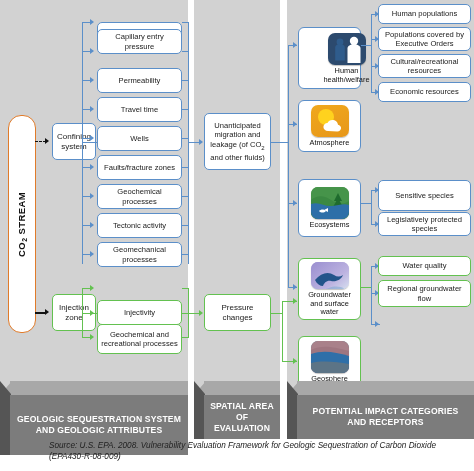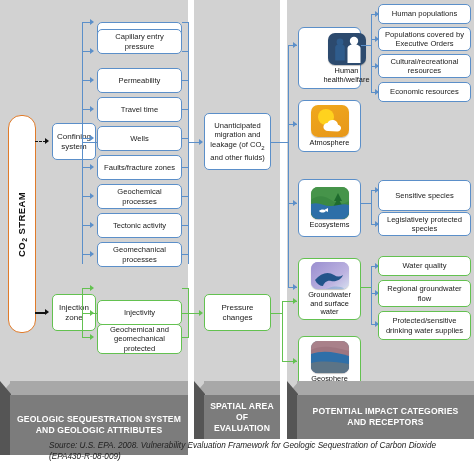--- a/index.html
+++ b/index.html
@@ -188,21 +188,21 @@
   <div class="ln h g" style="left:182px;top:288px;width:7px;"></div>
 
   <div class="box attr g" style="top:300px;">
       <span>Injectivity</span>
     </div>
   <div class="ln h g" style="left:82px;top:312.5px;width:9px;"></div>
   <div class="arw g" style="left:90px;top:309.7px;"></div>
   <div class="ln h g" style="left:182px;top:312.5px;width:7px;"></div>
 
   <div class="box attr g" style="top:324px;height:30px;">
-      <span>Geochemical and geomechanical protected</span>
+      <span>Geochemical and recreational processes</span>
     </div>
   <div class="ln h g" style="left:82px;top:337px;width:9px;"></div>
   <div class="arw g" style="left:90px;top:334.2px;"></div>
   <div class="ln h g" style="left:182px;top:337px;width:7px;"></div>
 
   <div class="arw" style="left:199px;top:138.5px;"></div>
   <div class="box" style="left:204px;top:113px;width:67px;height:57px;flex-direction:column;">
     <span>Unanticipated</span>
     <span>migration and</span>
     <span><span>leakage (of CO</span><sub style="font-size:6px">2</sub></span>
@@ -332,23 +332,20 @@
   <div class="arw" style="left:375px;top:290.2px;"></div>
   <div class="ln h" style="left:371px;top:324px;width:9px;"></div>
   <div class="arw" style="left:375px;top:321.2px;"></div>
 
   <div class="box leaf g" style="top:256px;height:20px;">
       <span>Water quality</span>
     </div>
   <div class="box leaf g" style="top:280px;height:27px;">
       <span>Regional groundwater flow</span>
     </div>
-  <div class="box leaf g" style="top:311px;height:29px;">
-      <span>Protected/sensitive drinking water supplies</span>
-    </div>
 
   <div class="cat g" style="top:336px;height:52px;">
     <div class="ico i-geo">
       <svg viewBox="0 0 38 32" width="38" height="32" aria-hidden="true">
         <rect width="38" height="32" fill="#A9818A"></rect>
         <path d="M0 9c10-5 20-4 38 1v22H0z" fill="#9F7680"></path>
         <path d="M0 13c12-4 24-2 38 2v17H0z" fill="#2F6FA8"></path>
         <path d="M0 22c12-3 26-1 38 1v9H0z" fill="#5C7486"></path>
       </svg>
     </div>

